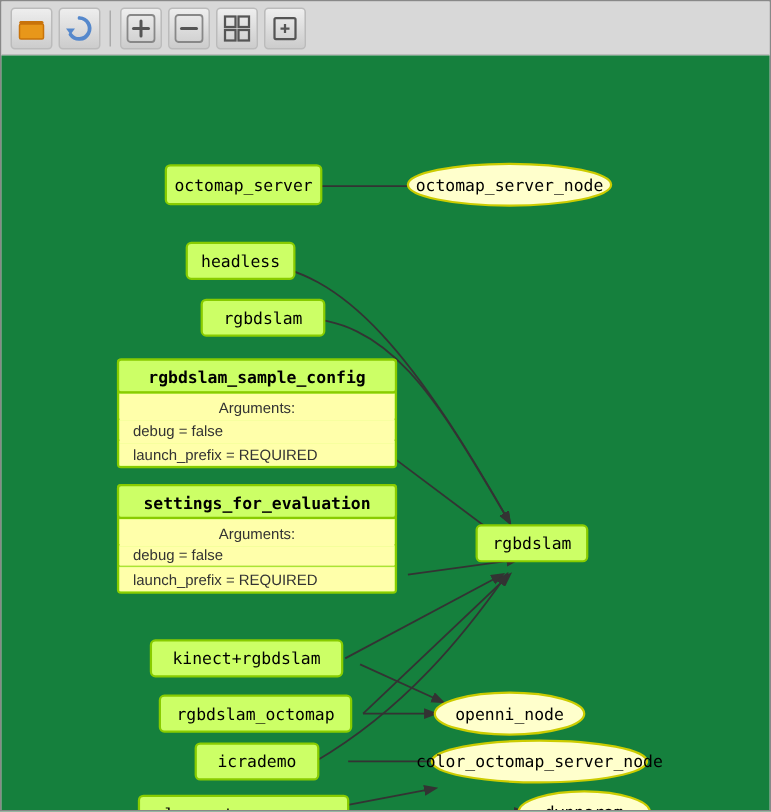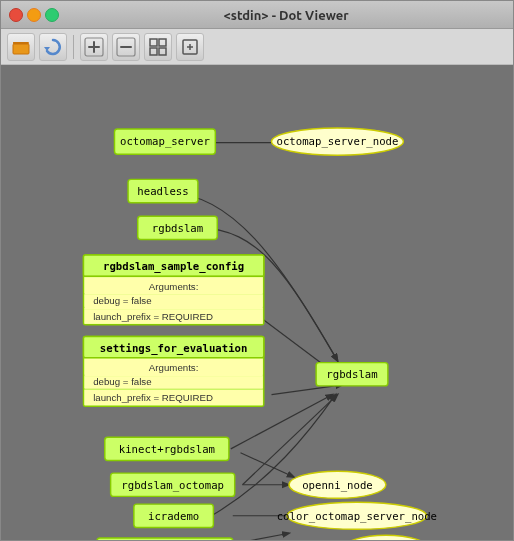--- a/index.html
+++ b/index.html
@@ -61,21 +61,21 @@
       border-radius: 3px;
       display: flex;
       align-items: center;
       justify-content: center;
       cursor: pointer;
       font-size: 16px;
     }
     .separator { width: 1px; height: 24px; background: #aaa; margin: 0 2px; }
     .graph-area {
       flex: 1;
-      background: #737373;
+      background: #15803d;
       position: relative;
       overflow: hidden;
       text-align: right;
     }
     svg.graph {
       width: 100%;
       height: 100%;
     }
     .node-box-green {
       fill: #ccff66;
@@ -95,28 +95,20 @@
     .node-text-small {
       font-family: sans-serif;
       font-size: 10px;
       fill: #333;
     }
   </style>
 </head>
 <body>
 
 <div class="window">
-  <div class="titlebar">
-    <div class="window-controls">
-      <div class="btn-close"></div>
-      <div class="btn-min"></div>
-      <div class="btn-max"></div>
-    </div>
-    <div class="title-text">&lt;stdin&gt; - Dot Viewer</div>
-  </div>
   <div class="toolbar">
     <div class="toolbar-btn">
       <svg width="20" height="20" viewBox="0 0 20 20">
           <rect x="2" y="5" width="7" height="2" fill="#c8730a" rx="1"></rect>
           <rect x="2" y="7" width="16" height="10" fill="#e8971a" rx="1" stroke="#c8730a" stroke-width="1"></rect>
           <rect x="2" y="5" width="16" height="2" fill="#c8730a" rx="1"></rect>
         </svg>
     </div>
     <div class="toolbar-btn">
       <svg width="20" height="20" viewBox="0 0 20 20">

